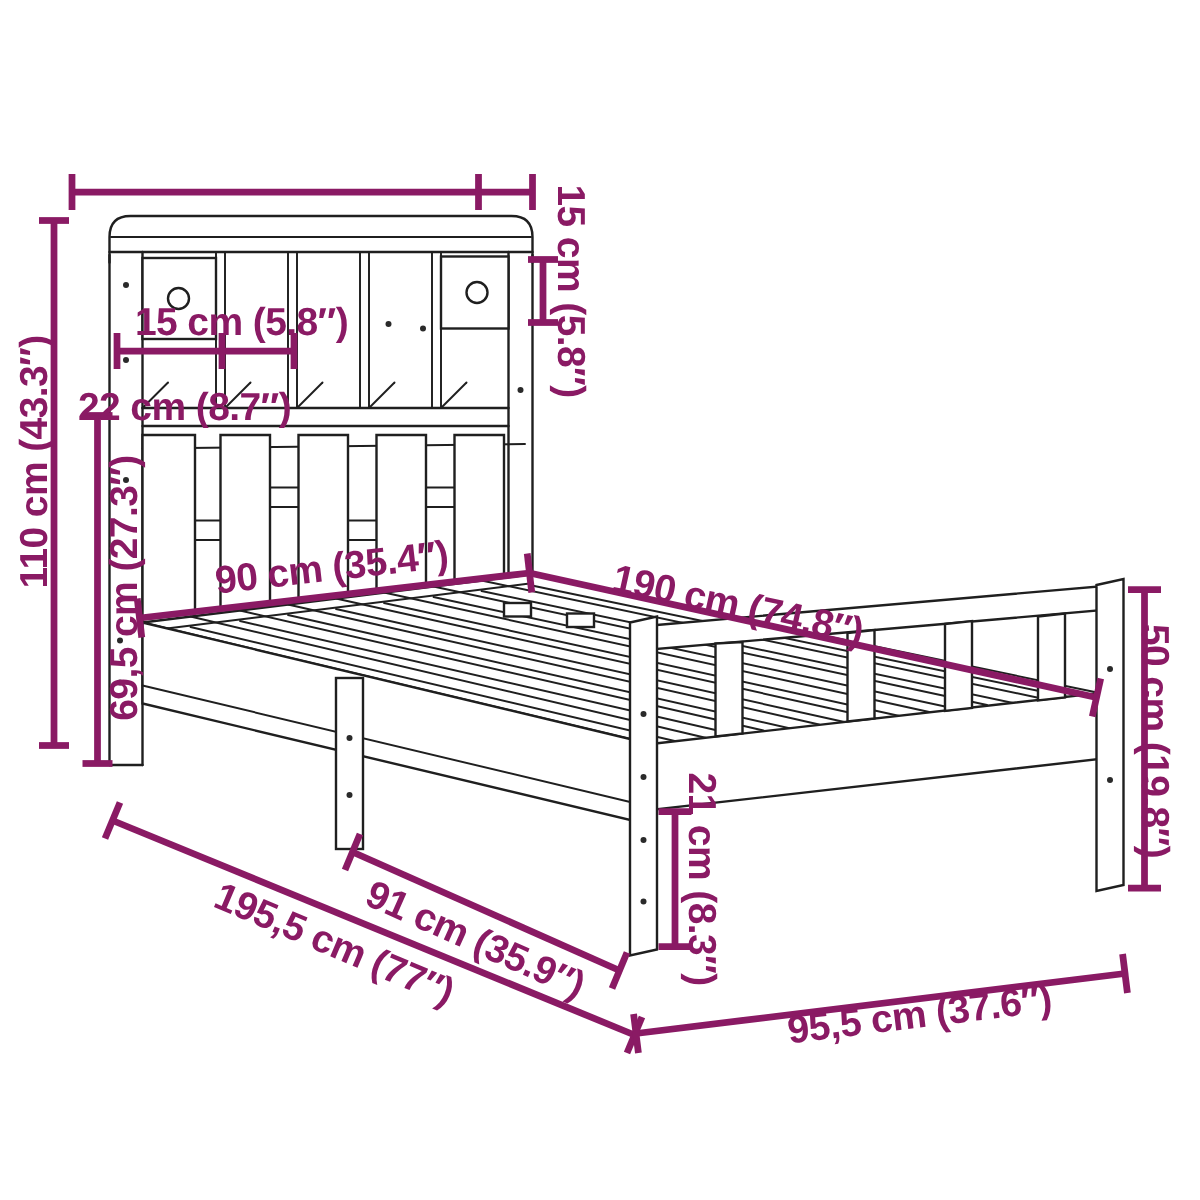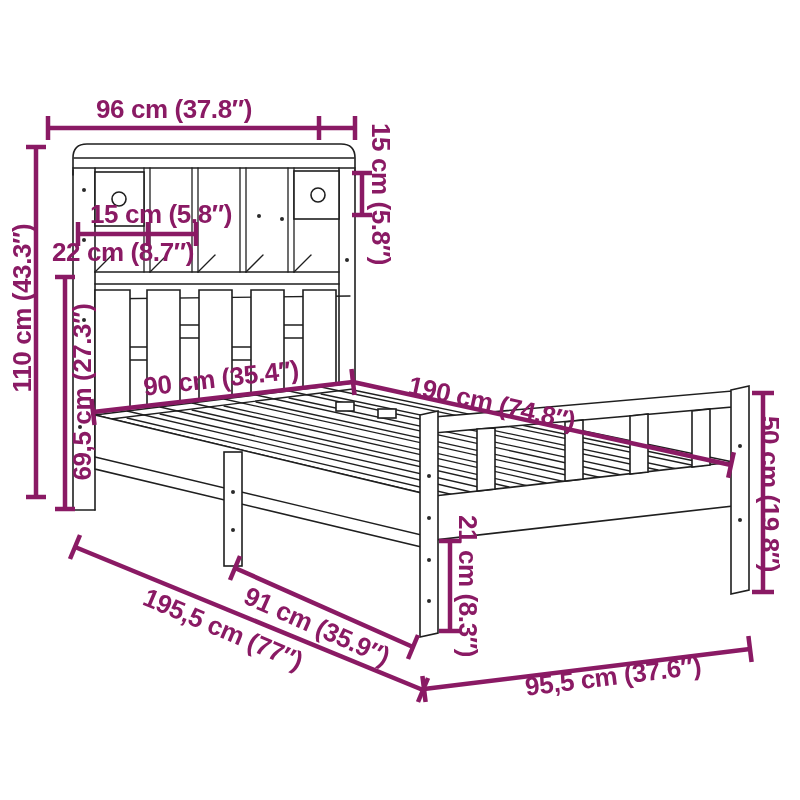--- a/index.html
+++ b/index.html
@@ -231,24 +231,23 @@
       </g>
 
       <g>
         <line class="dim" x1="424" y1="689" x2="750" y2="649"></line>
         <line class="dim" x1="425.6" y1="702" x2="422.4" y2="676"></line>
         <line class="dim" x1="751.6" y1="662" x2="748.4" y2="636"></line>
       </g>
     </g>
   </svg>
 
-  <div class="dim-label" style="left:174px;top:109px;">96 cm (37.8″)</div>
   <div class="dim-label" style="left:381px;top:194px;--r:90deg;">15 cm (5.8″)</div>
   <div class="dim-label" style="left:161px;top:214px;">15 cm (5.8″)</div>
-  <div class="dim-label" style="left:123px;top:252px;">22 cm (8.7″)</div>
+  <div class="dim-label" style="left:123px;top:271px;">22 cm (8.7″)</div>
   <div class="dim-label" style="left:22px;top:308px;--r:-90deg;">110 cm (43.3″)</div>
   <div class="dim-label" style="left:82px;top:392px;--r:-90deg;">69,5 cm (27.3″)</div>
   <div class="dim-label" style="left:221px;top:378px;--r:-6.5deg;">90 cm (35.4″)</div>
   <div class="dim-label" style="left:492px;top:403px;--r:12.4deg;">190 cm (74.8″)</div>
   <div class="dim-label" style="left:770px;top:494px;--r:90deg;">50 cm (19.8″)</div>
   <div class="dim-label" style="left:468px;top:586px;--r:90deg;">21 cm (8.3″)</div>
   <div class="dim-label" style="left:223px;top:629px;--r:23deg;">195,5 cm (77″)</div>
   <div class="dim-label" style="left:317px;top:626px;--r:24deg;">91 cm (35.9″)</div>
   <div class="dim-label" style="left:613px;top:676px;--r:-7deg;">95,5 cm (37.6″)</div>
 

